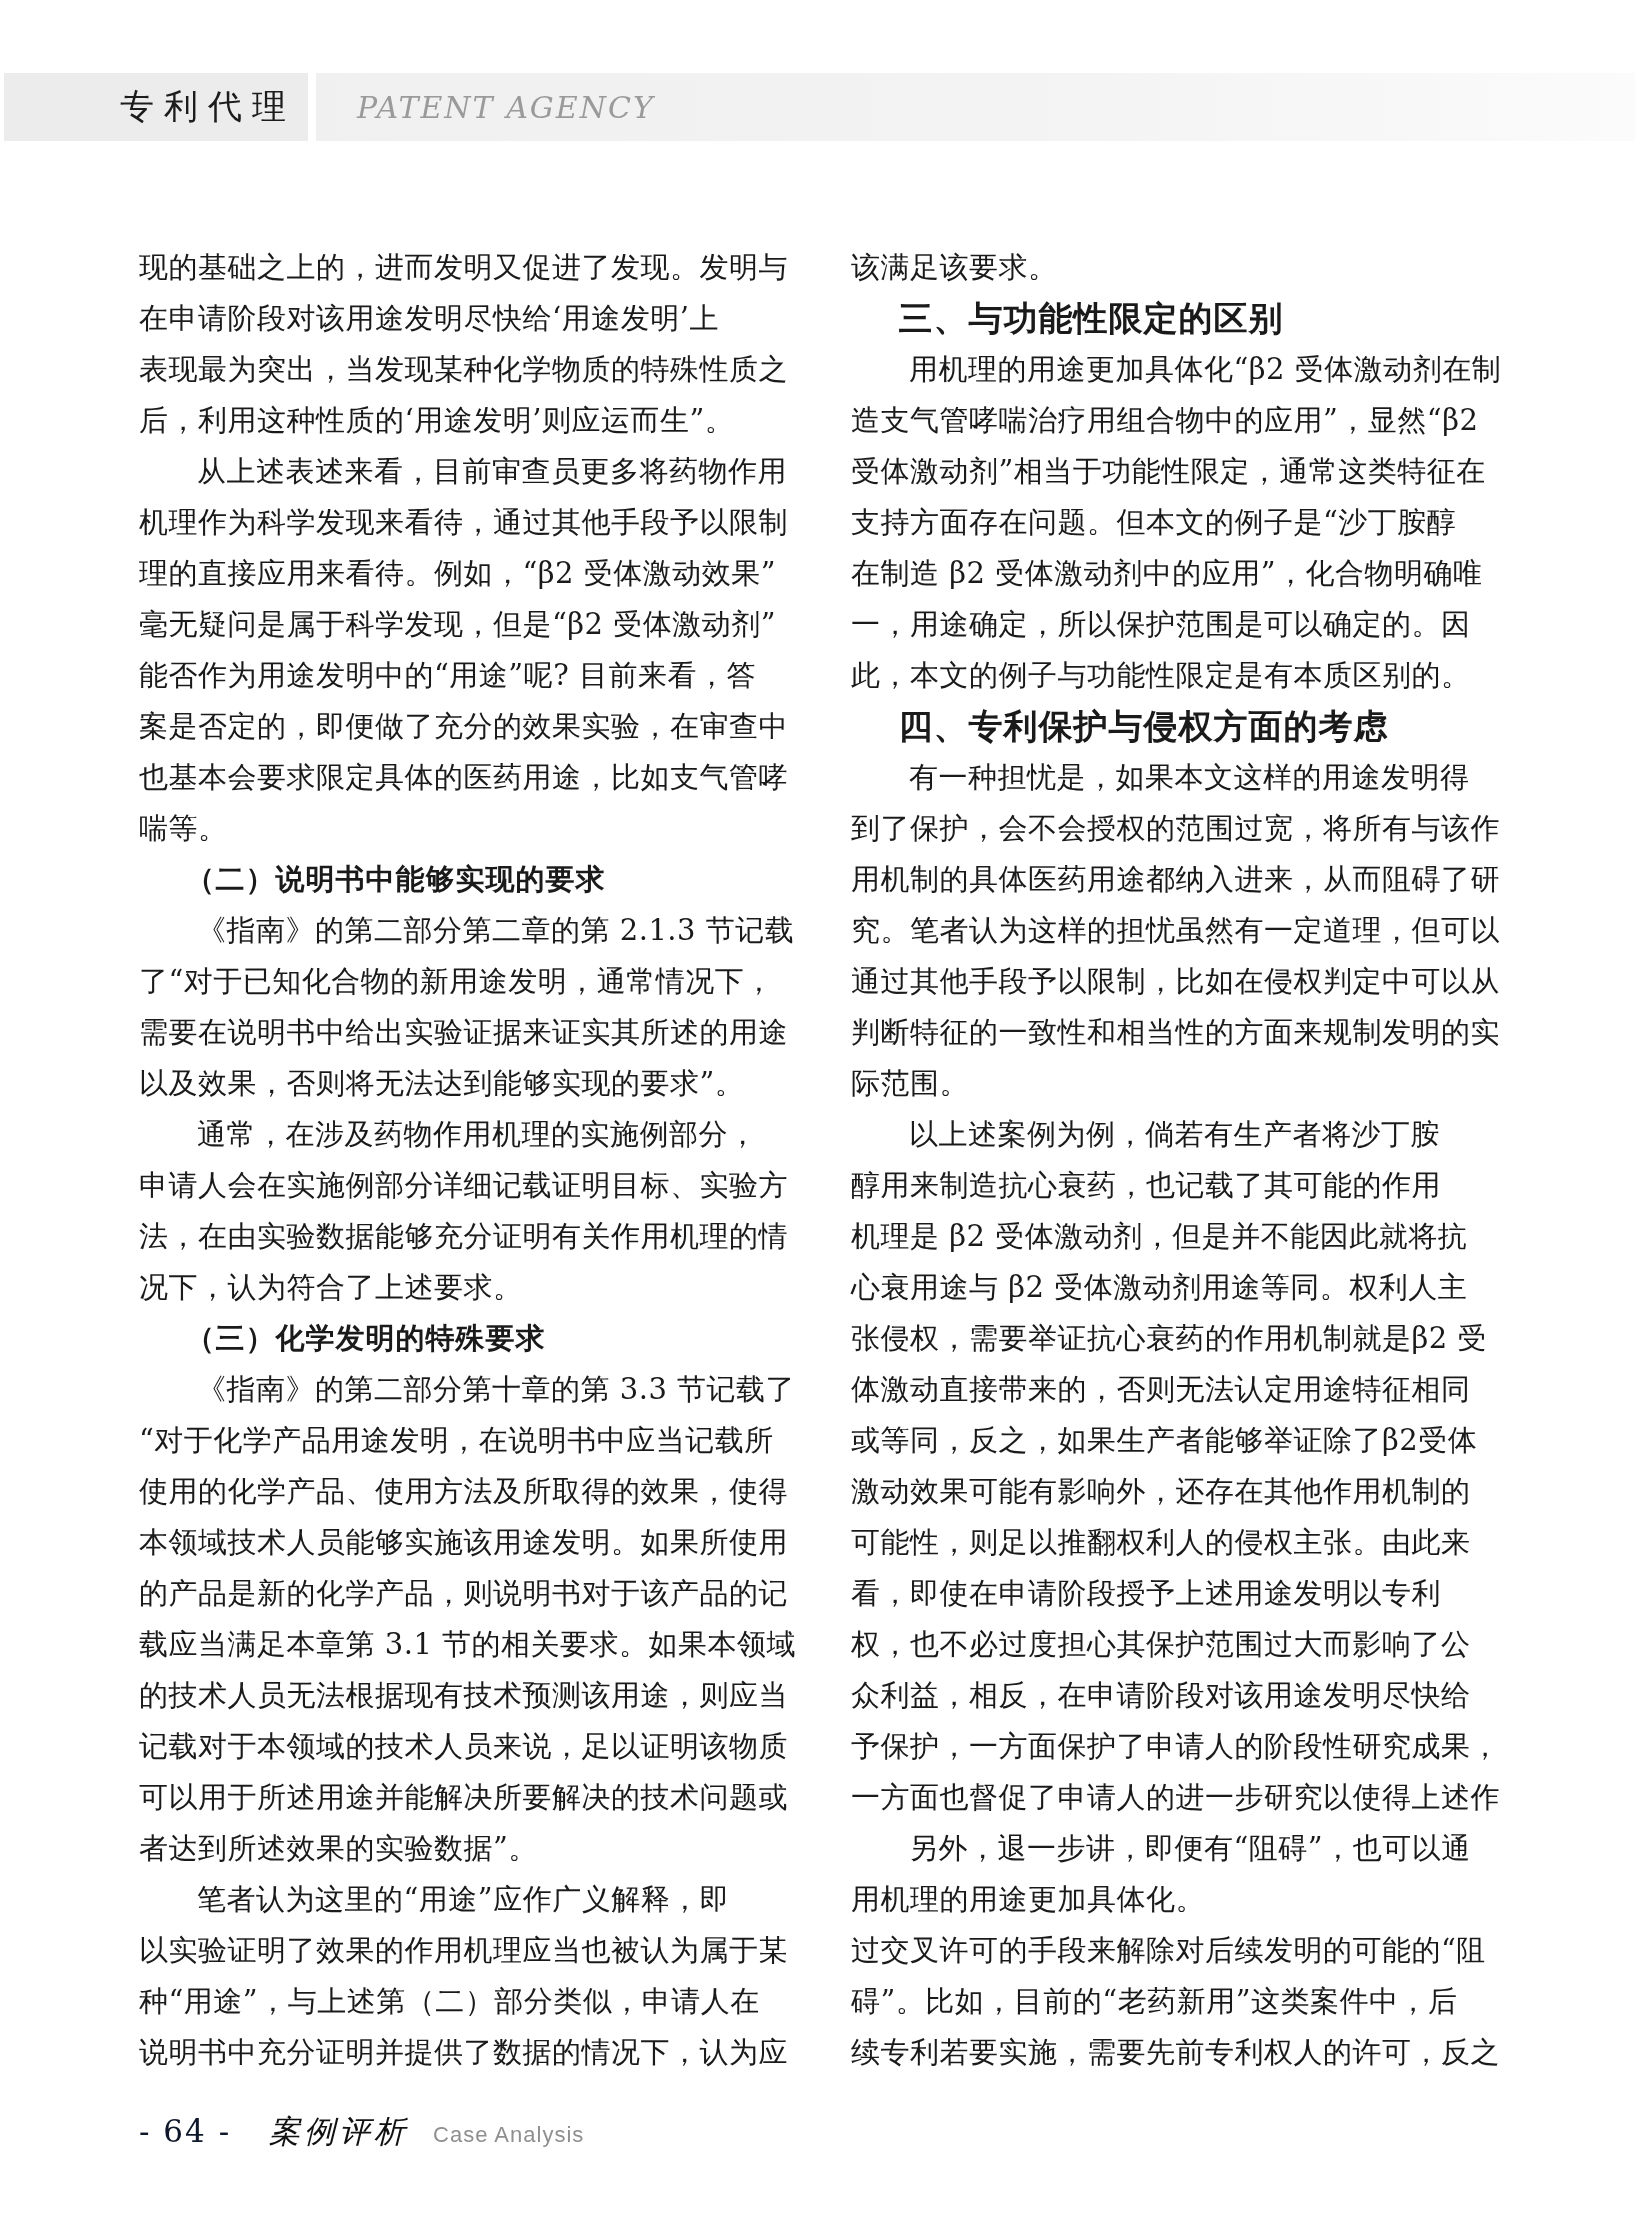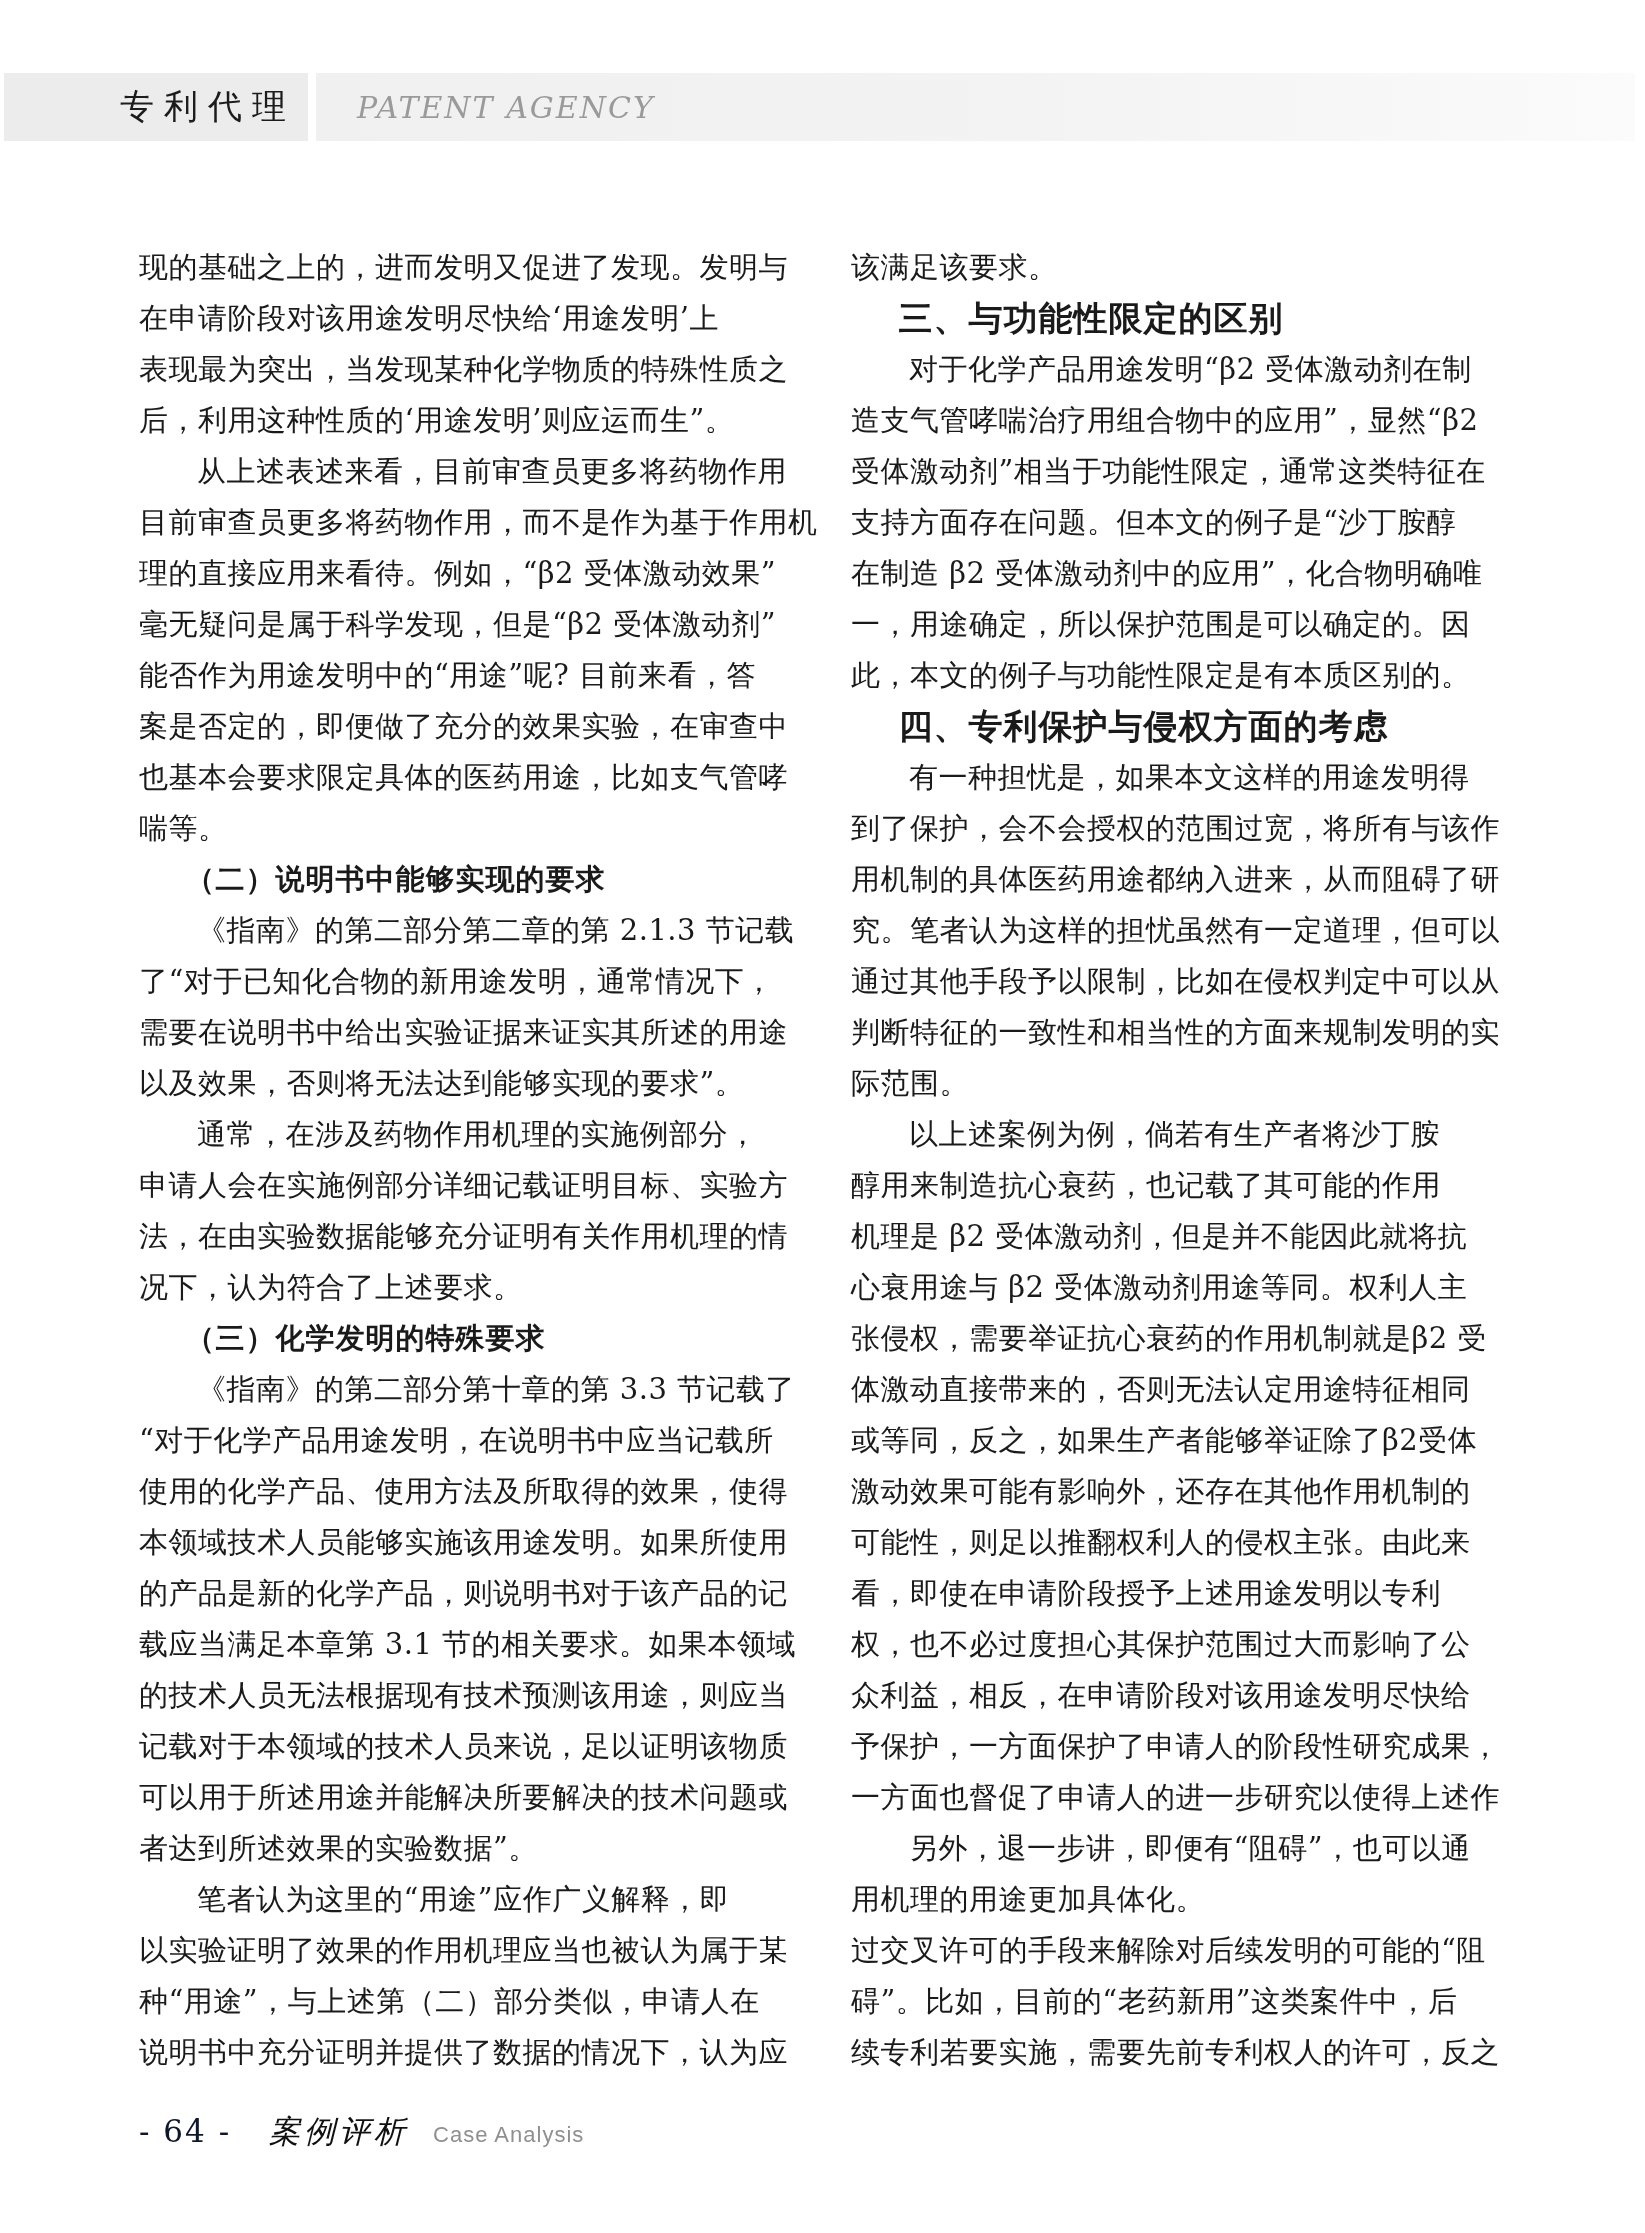--- a/index.html
+++ b/index.html
@@ -71,21 +71,21 @@
       <span class="header-en">PATENT AGENCY</span>
     </div>
   </div>
 
   <div class="col col-left">
       <div class="ln">现的基础之上的，进而发明又促进了发现。发明与</div>
       <div class="ln">在申请阶段对该用途发明尽快给‘用途发明’上</div>
       <div class="ln">表现最为突出，当发现某种化学物质的特殊性质之</div>
       <div class="ln">后，利用这种性质的‘用途发明’则应运而生”。</div>
       <div class="ln i">从上述表述来看，目前审查员更多将药物作用</div>
-      <div class="ln">目前审查员更多将药物作用，而不是作为基于作用机</div>
+      <div class="ln">机理作为科学发现来看待，通过其他手段予以限制</div>
       <div class="ln">理的直接应用来看待。例如，“β2 受体激动效果”</div>
       <div class="ln">毫无疑问是属于科学发现，但是“β2 受体激动剂”</div>
       <div class="ln">能否作为用途发明中的“用途”呢? 目前来看，答</div>
       <div class="ln">案是否定的，即便做了充分的效果实验，在审查中</div>
       <div class="ln">也基本会要求限定具体的医药用途，比如支气管哮</div>
       <div class="ln">喘等。</div>
       <div class="ln b">（二）说明书中能够实现的要求</div>
       <div class="ln i">《指南》的第二部分第二章的第 2.1.3 节记载</div>
       <div class="ln">了“对于已知化合物的新用途发明，通常情况下，</div>
       <div class="ln">需要在说明书中给出实验证据来证实其所述的用途</div>
@@ -107,21 +107,21 @@
       <div class="ln">者达到所述效果的实验数据”。</div>
       <div class="ln i">笔者认为这里的“用途”应作广义解释，即</div>
       <div class="ln">以实验证明了效果的作用机理应当也被认为属于某</div>
       <div class="ln">种“用途”，与上述第（二）部分类似，申请人在</div>
       <div class="ln">说明书中充分证明并提供了数据的情况下，认为应</div>
     </div>
 
   <div class="col col-right">
       <div class="ln">该满足该要求。</div>
       <div class="ln h">三、与功能性限定的区别</div>
-      <div class="ln i">对于化学产品用途发明“β2 受体激动剂在制</div>
+      <div class="ln i">用机理的用途更加具体化“β2 受体激动剂在制</div>
       <div class="ln">造支气管哮喘治疗用组合物中的应用”，显然“β2</div>
       <div class="ln">受体激动剂”相当于功能性限定，通常这类特征在</div>
       <div class="ln">支持方面存在问题。但本文的例子是“沙丁胺醇</div>
       <div class="ln">在制造 β2 受体激动剂中的应用”，化合物明确唯</div>
       <div class="ln">一，用途确定，所以保护范围是可以确定的。因</div>
       <div class="ln">此，本文的例子与功能性限定是有本质区别的。</div>
       <div class="ln h">四、专利保护与侵权方面的考虑</div>
       <div class="ln i">有一种担忧是，如果本文这样的用途发明得</div>
       <div class="ln">到了保护，会不会授权的范围过宽，将所有与该作</div>
       <div class="ln">用机制的具体医药用途都纳入进来，从而阻碍了研</div>

